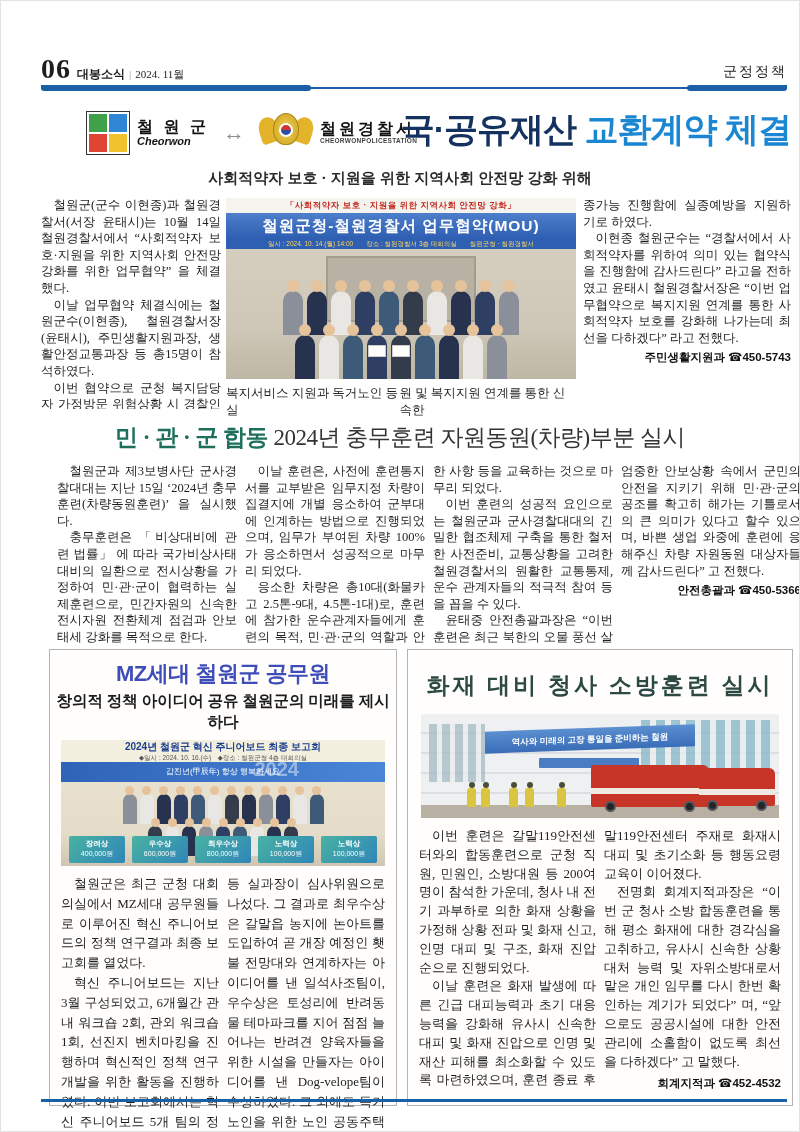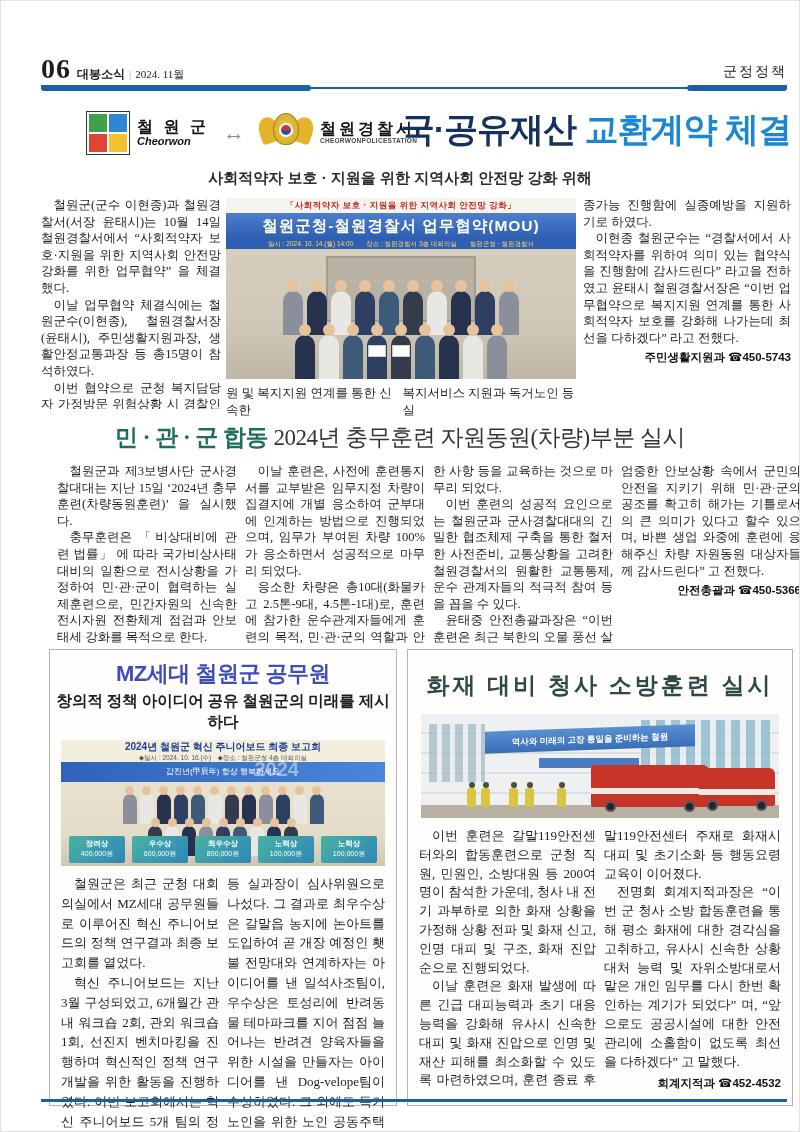--- a/index.html
+++ b/index.html
@@ -212,22 +212,22 @@
       <i class="person p-dark" data-interactable="false">
           <span class="paper" data-interactable="false"></span>
         </i>
       <i class="person p-steel" data-interactable="false"></i>
       <i class="person p-navy" data-interactable="false"></i>
       <i class="person p-white" data-interactable="false"></i>
       <i class="person p-gray" data-interactable="false"></i>
     </div>
   </div>
   <div class="bridge" data-interactable="false">
+    <span data-interactable="false">복지서비스 지원과 독거노인 등 실</span>
     <span data-interactable="false">원 및 복지지원 연계를 통한 신속한</span>
-    <span data-interactable="false">복지서비스 지원과 독거노인 등 실</span>
   </div>
 
   <div class="article a1-col2" data-interactable="false">
     <div data-interactable="false">
         <p data-interactable="false" class="cont">종가능 진행함에 실종예방을 지원하기로 하였다.</p>
         <p data-interactable="false">이현종 철원군수는 “경찰서에서 사회적약자를 위하여 의미 있는 협약식을 진행함에 감사드린다” 라고을 전하였고 윤태시 철원경찰서장은 “이번 업무협약으로 복지지원 연계를 통한 사회적약자 보호를 강화해 나가는데 최선을 다하겠다” 라고 전했다.</p>
       </div>
     <div class="contact" data-interactable="false">주민생활지원과 ☎450-5743</div>
   </div>
 

